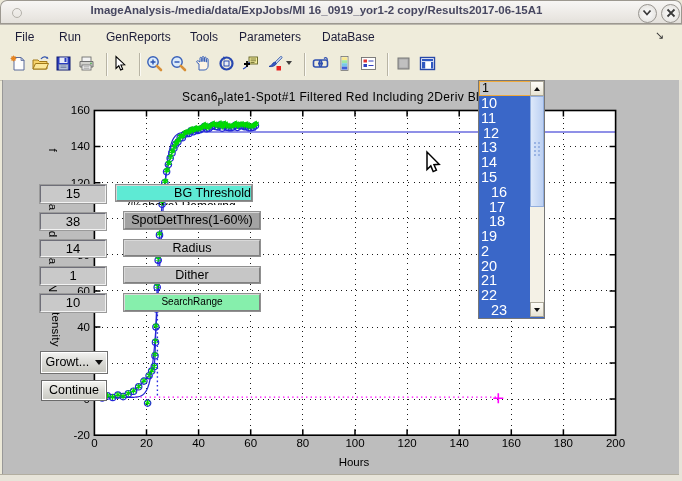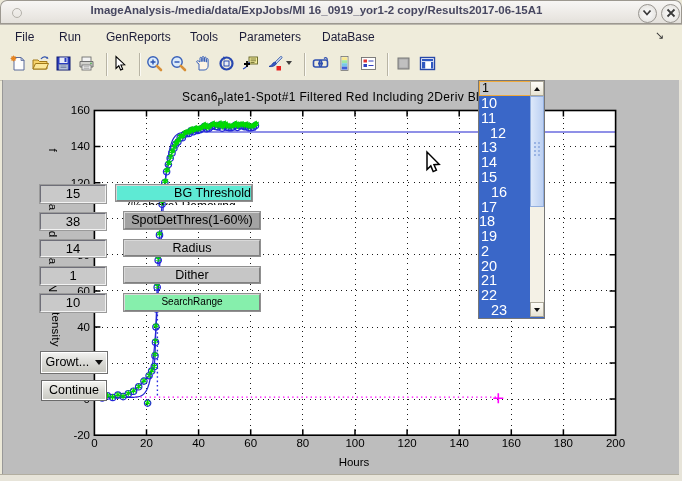--- a/index.html
+++ b/index.html
@@ -183,27 +183,27 @@
     <span style="position:absolute;left:5px;top:3px;font-size:12.5px;color:#000">Growt...</span>
     <span style="position:absolute;right:4px;top:8px;width:0;height:0;border-left:4.5px solid transparent;border-right:4.5px solid transparent;border-top:5.5px solid #101010"></span>
   </div>
 <div style="position:absolute;left:41px;top:379.5px;width:64px;height:19px;background:linear-gradient(#f6f6f4,#dedeD9 45%,#c8c8c1);border:1px solid #6a6a6a;box-shadow:inset 0 0 0 1px #fff;font-size:12.5px;text-align:center;line-height:18px;color:#000">Continue</div>
 
 <div style="position:absolute;left:478px;top:80px;width:65px;height:237px;background:#3a67c8;border:1px solid #777">
  <div style="position:absolute;left:0;top:0;width:49px;height:13.2px;background:#c8c8c8;border:1px solid #efa93b;font-size:12.5px;line-height:13px;padding-left:2px;color:#000">1</div>
  <div style="position:absolute;left:0;top:15.2px;width:50px;color:#fff;font-size:14.5px;font-family:'Liberation Sans',sans-serif">
       <div style="height:14.78px;line-height:14.78px;padding-left:2px">10</div>
       <div style="height:14.78px;line-height:14.78px;padding-left:2px">11</div>
-      <div style="height:14.78px;line-height:14.78px;padding-left:11px">12</div>
+      <div style="height:14.78px;line-height:14.78px;padding-left:4px">12</div>
       <div style="height:14.78px;line-height:14.78px;padding-left:2px">13</div>
       <div style="height:14.78px;line-height:14.78px;padding-left:2px">14</div>
       <div style="height:14.78px;line-height:14.78px;padding-left:2px">15</div>
       <div style="height:14.78px;line-height:14.78px;padding-left:12px">16</div>
-      <div style="height:14.78px;line-height:14.78px;padding-left:2px">17</div>
-      <div style="height:14.78px;line-height:14.78px;padding-left:0">18</div>
+      <div style="height:14.78px;line-height:14.78px;padding-left:10px">17</div>
+      <div style="height:14.78px;line-height:14.78px;padding-left:10px">18</div>
       <div style="height:14.78px;line-height:14.78px;padding-left:2px">19</div>
       <div style="height:14.78px;line-height:14.78px;padding-left:2px">2</div>
       <div style="height:14.78px;line-height:14.78px;padding-left:2px">20</div>
       <div style="height:14.78px;line-height:14.78px;padding-left:2px">21</div>
       <div style="height:14.78px;line-height:14.78px;padding-left:2px">22</div>
       <div style="height:14.78px;line-height:14.78px;padding-left:12px">23</div>
     </div>
  <div style="position:absolute;right:0;top:0;width:14px;height:235px;background:#f4f1e6">
    <div style="position:absolute;left:0;top:0;width:14px;height:14.5px;background:linear-gradient(#fdfcf8,#e8e4d4);border:1px solid #aca899;box-sizing:border-box"></div>
    <div style="position:absolute;left:3.5px;top:5.5px;width:0;height:0;border-left:3.5px solid transparent;border-right:3.5px solid transparent;border-bottom:4.5px solid #101010"></div>

